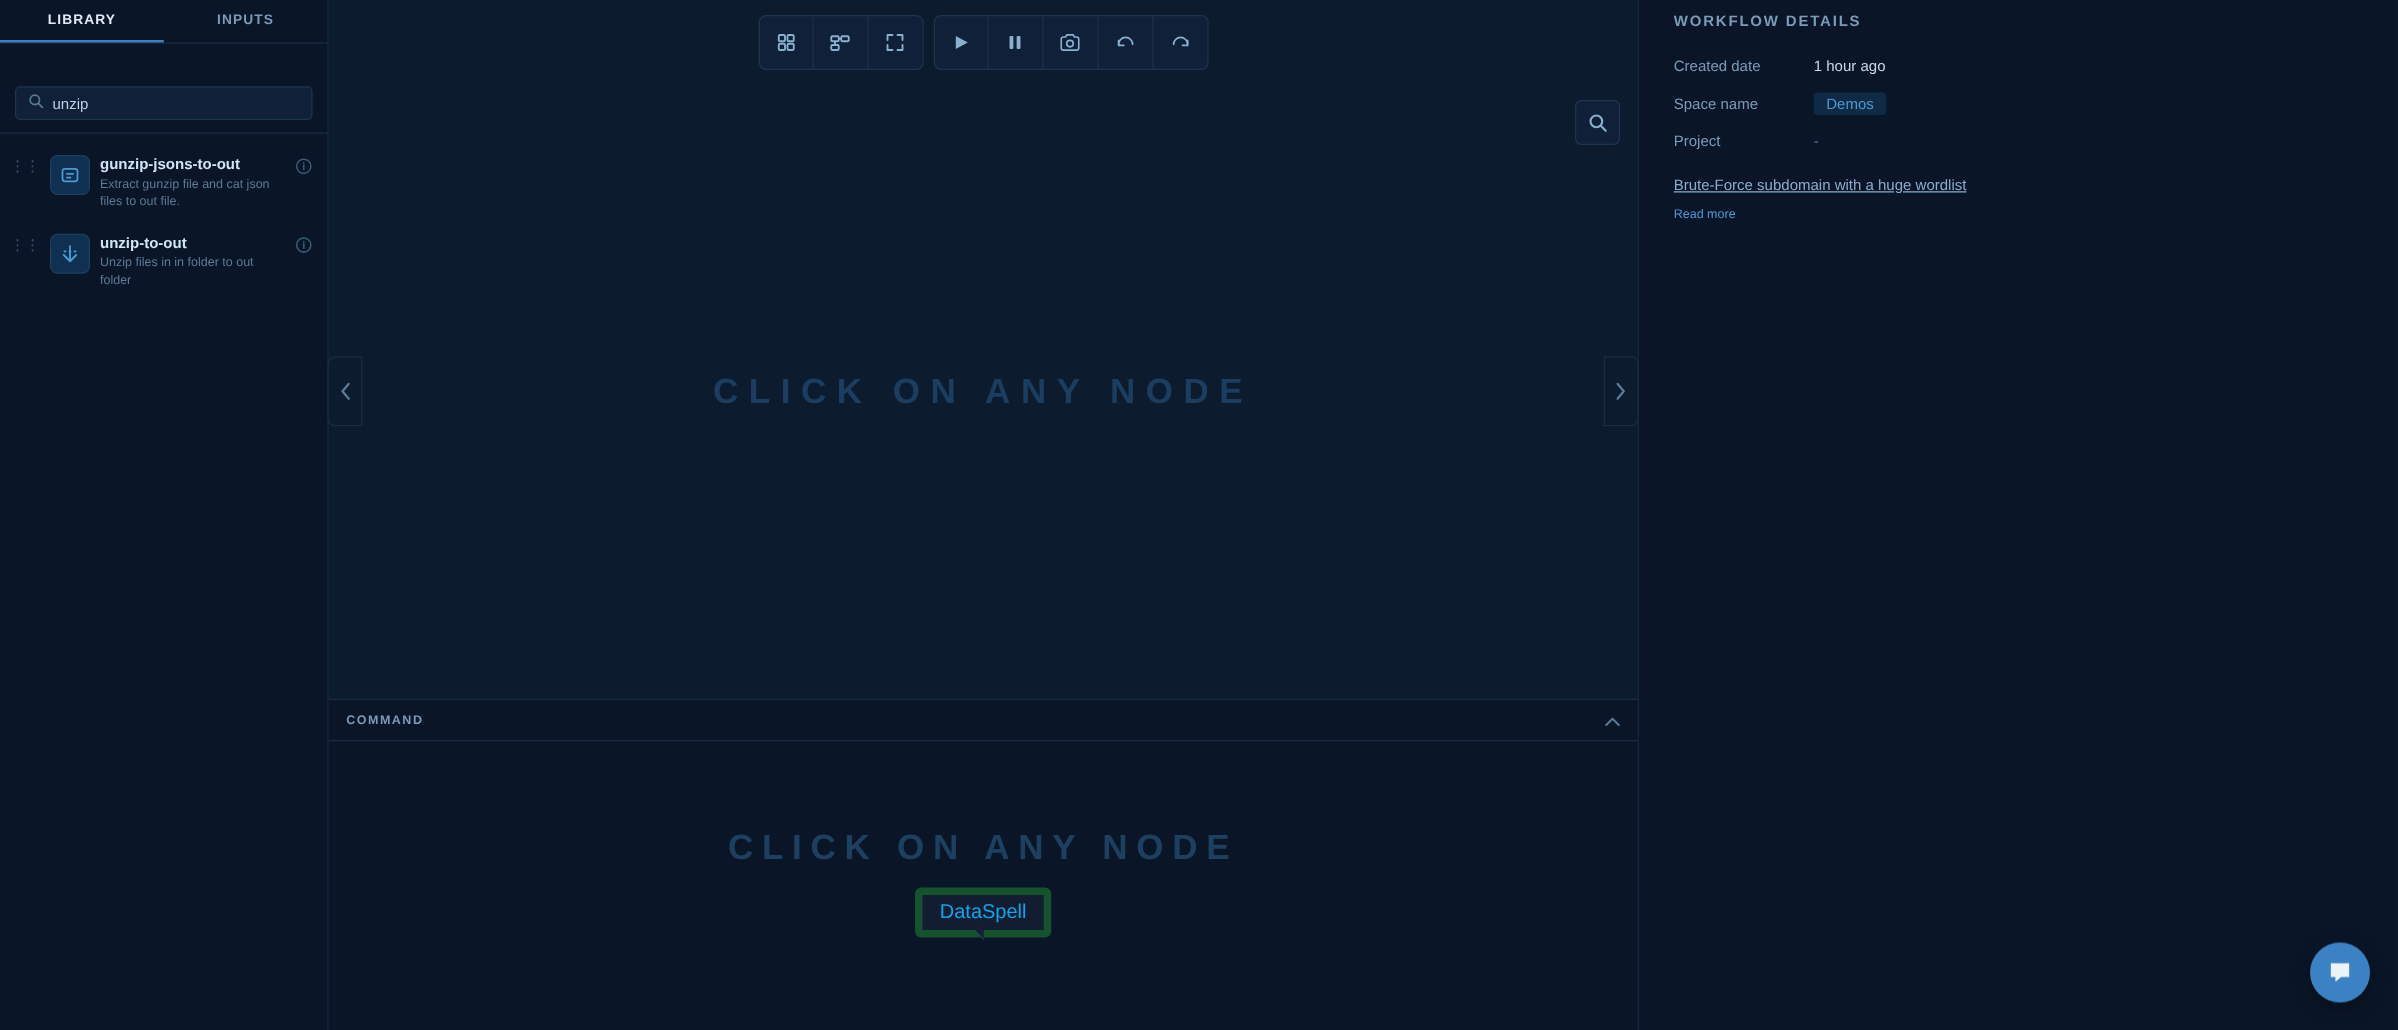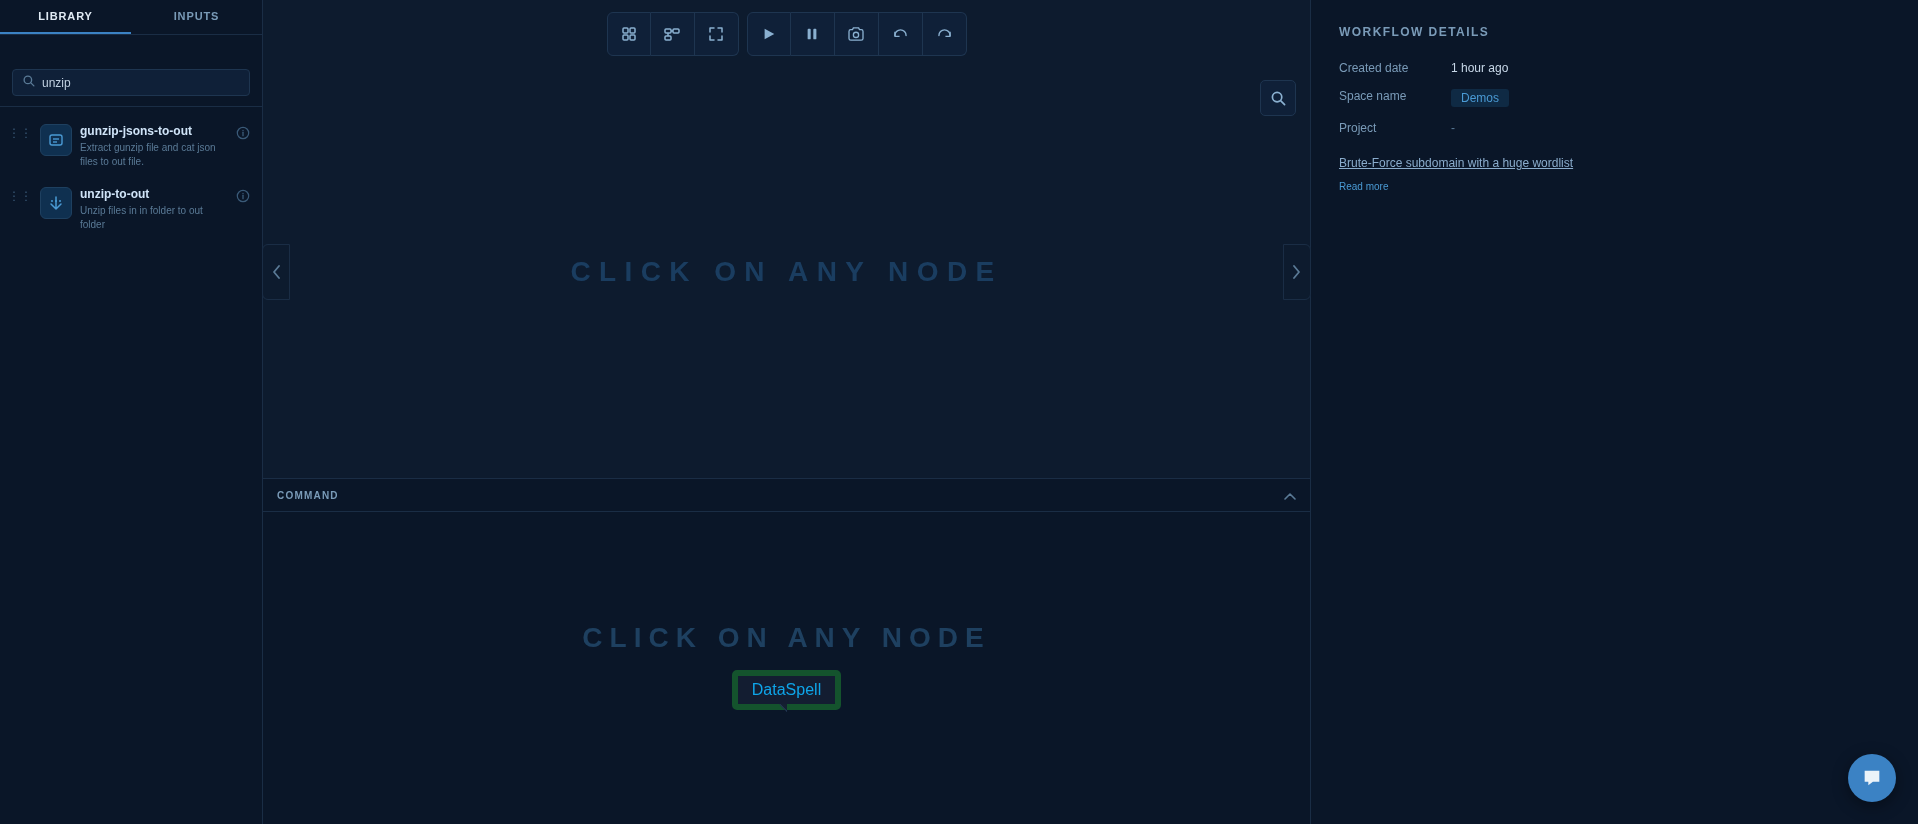--- a/index.html
+++ b/index.html
@@ -265,21 +265,21 @@
       justify-content: center;
       cursor: pointer;
       color: #8ab0d0;
       font-size: 15px;
     }
 
     
     .command-panel {
       border-top: 1px solid #1a2d45;
       background: #0a1628;
-      height: 346px;
+      height: 265px;
     }
 
     .command-header {
       display: flex;
       align-items: center;
       padding: 8px 14px;
       border-bottom: 1px solid #1a2d45;
       justify-content: space-between;
     }
 
@@ -339,37 +339,37 @@
       clip-path: polygon(0 0, 100% 100%, 0 100%);
       transform: translateX(-50%) rotate(45deg);
     }
 
     
     .right-panel {
       width: 608px;
       min-width: 608px;
       background: #0a1628;
       border-left: 1px solid #1a2d45;
-      padding: 25px 28px;
+      padding: 10px 28px;
       height: 824px;
       overflow-y: auto;
     }
 
     .panel-title {
       font-size: 12px;
       font-weight: 700;
       letter-spacing: 0.12em;
       color: #7a9bb8;
       text-transform: uppercase;
       margin-bottom: 22px;
     }
 
     .detail-row {
       display: flex;
-      align-items: flex-start;
+      align-items: center;
       margin-bottom: 14px;
       gap: 12px;
     }
 
     .detail-key {
       font-size: 12px;
       color: #7a9bb8;
       min-width: 100px;
     }
 

